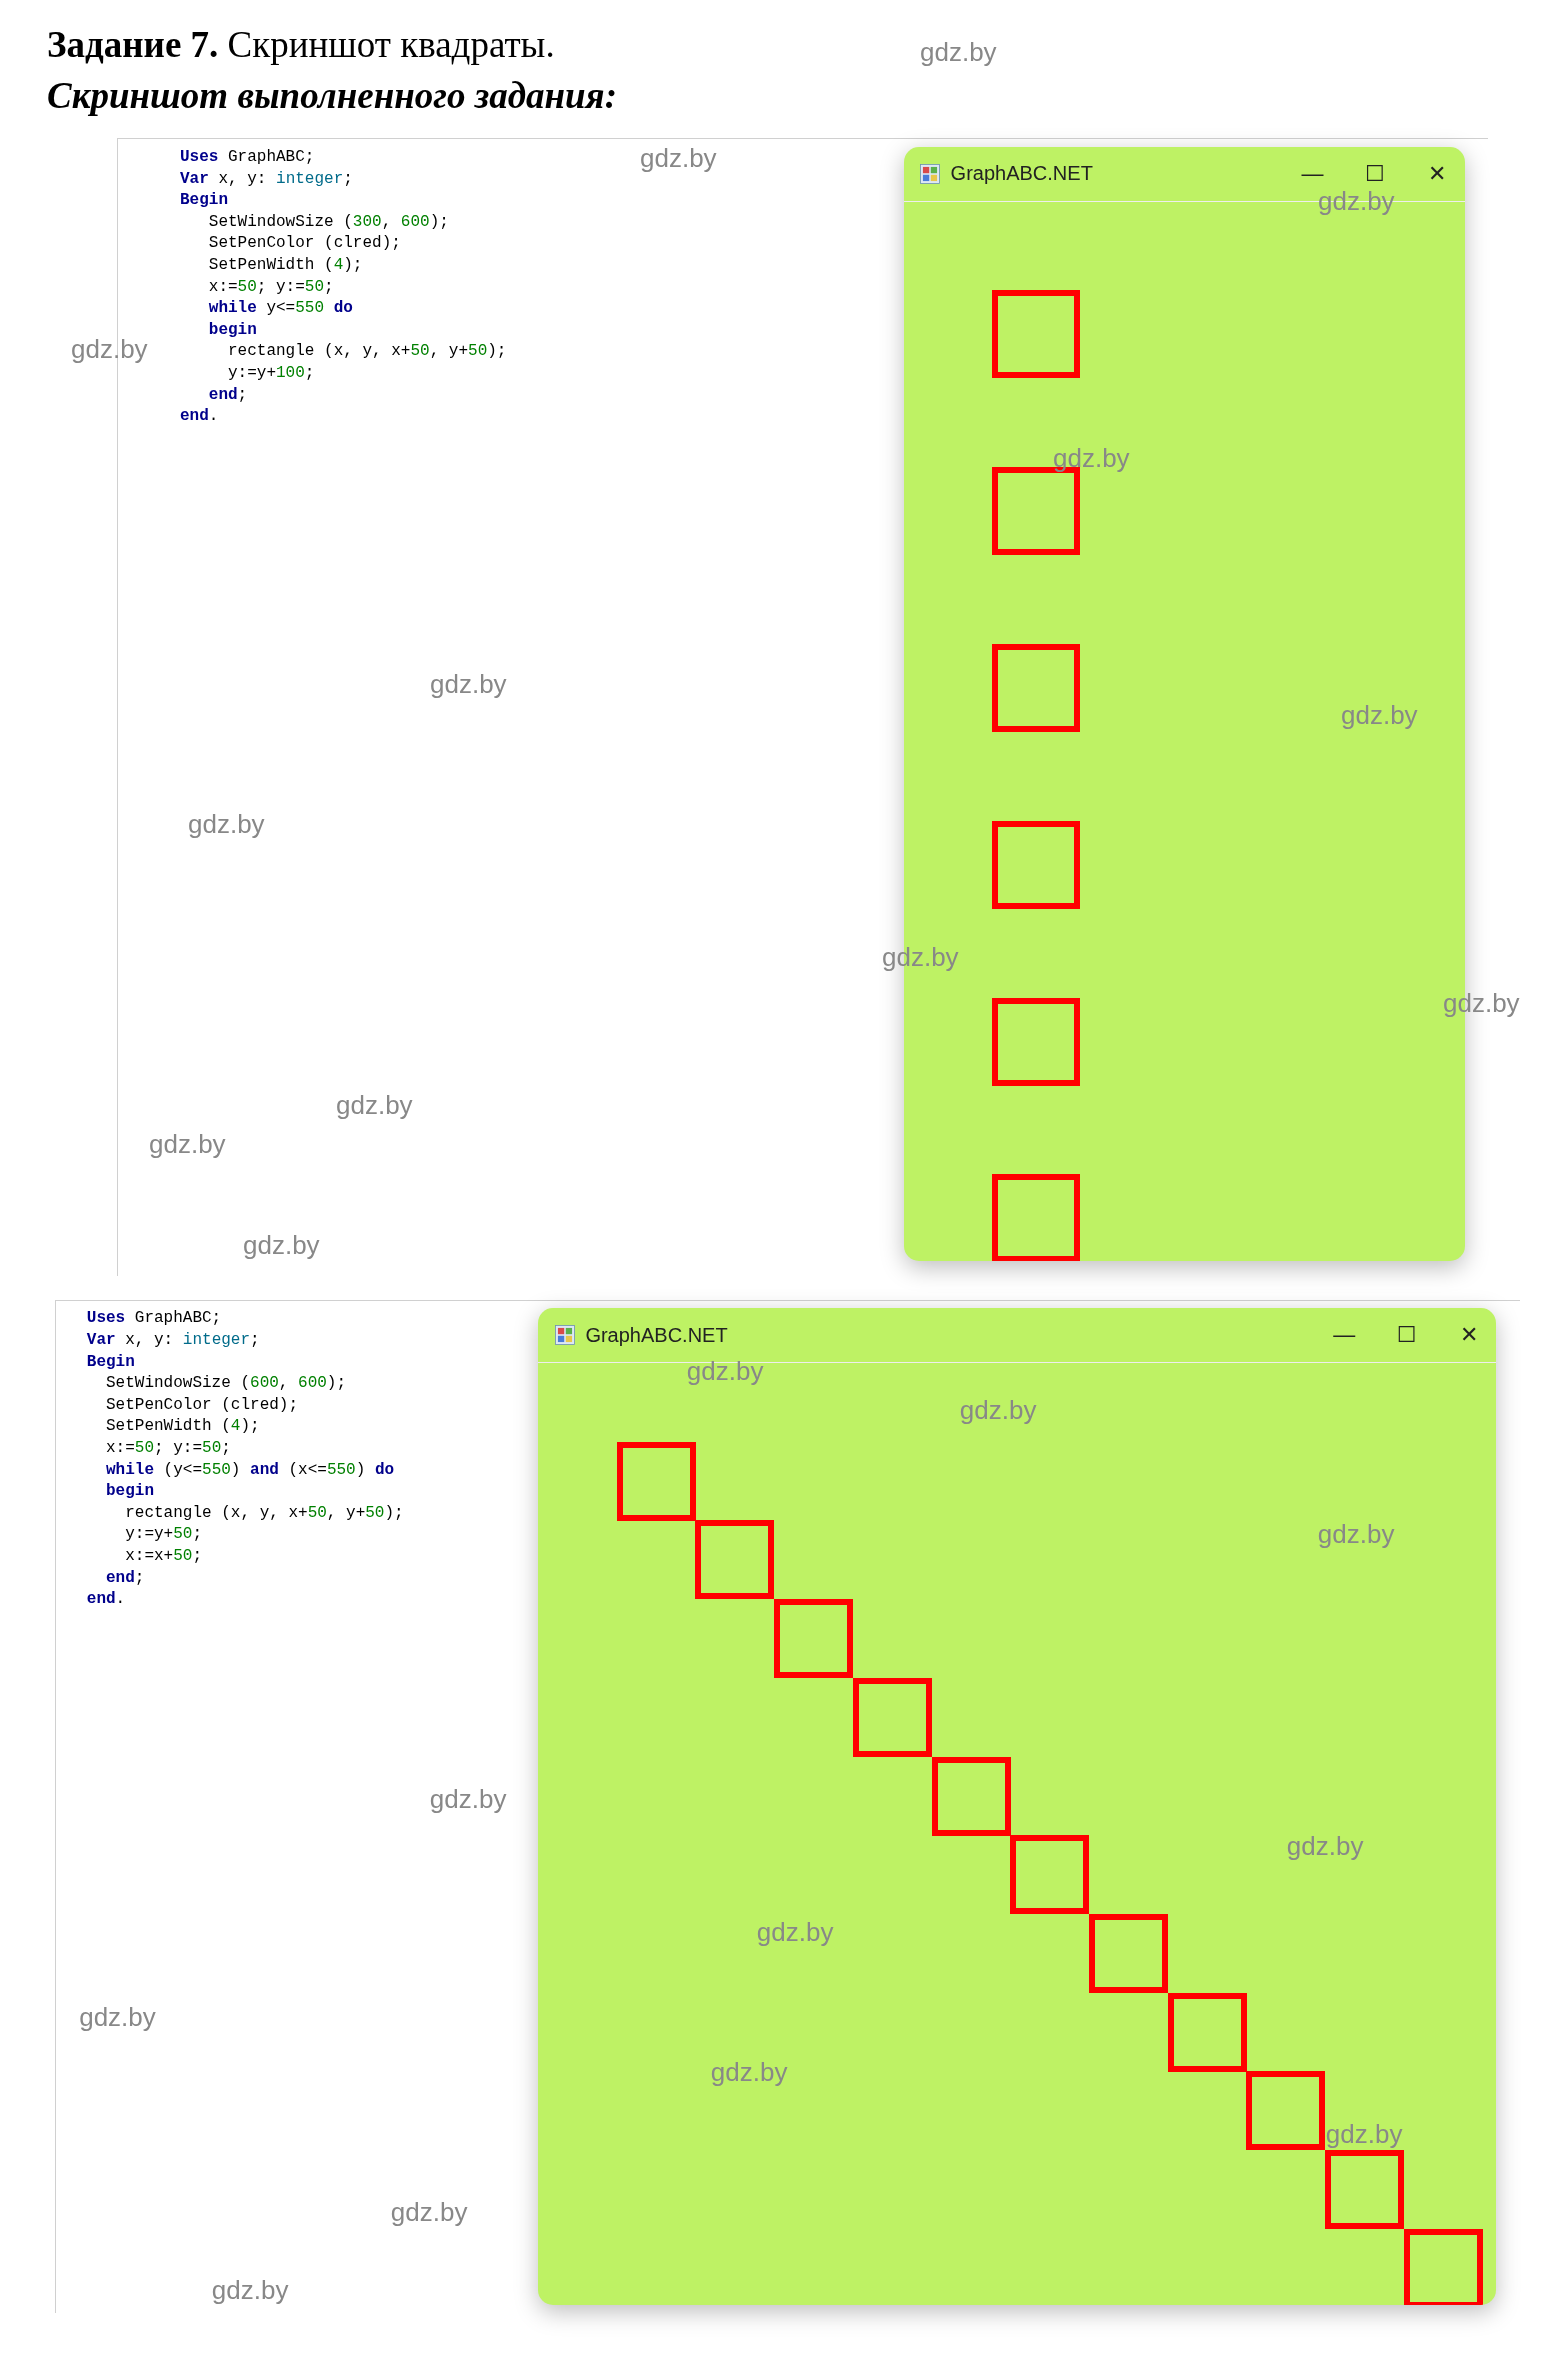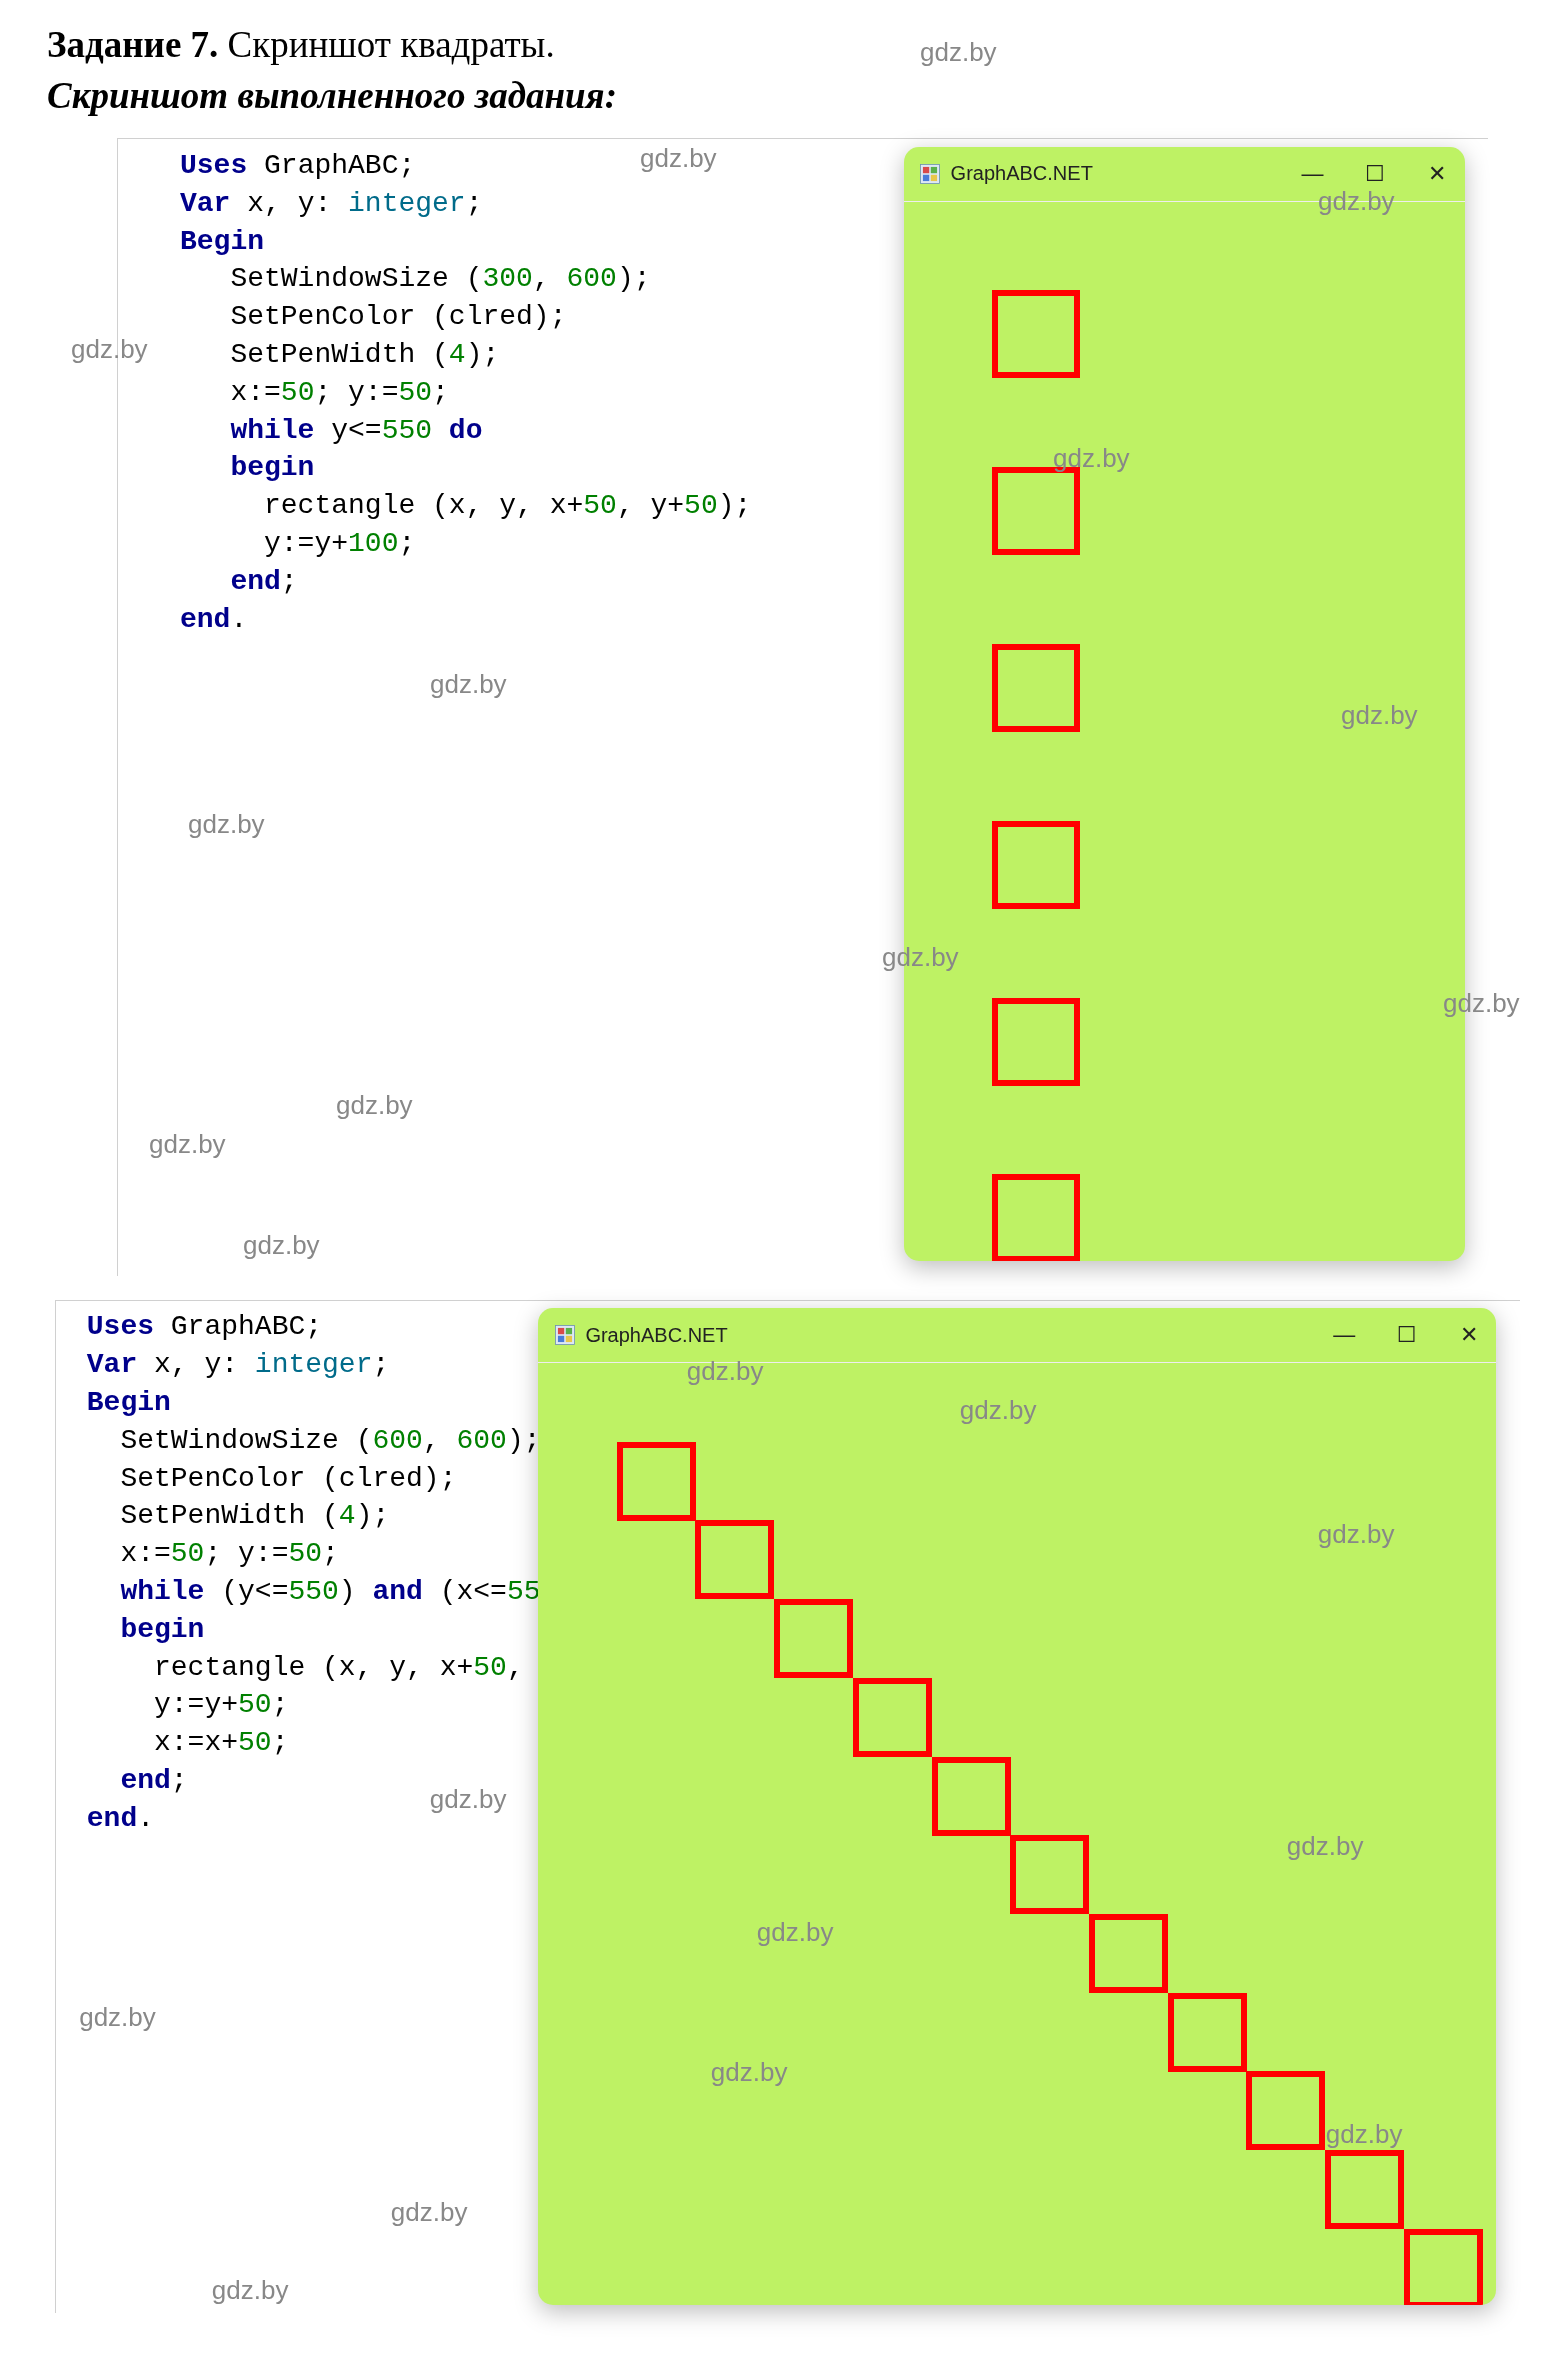--- a/index.html
+++ b/index.html
@@ -45,21 +45,21 @@
       margin-left: 70px;
       width: 1371px;
     }
     .panel-2 {
       height: 1013px;
       width: 1465px;
       margin-left: 7.8px;
     }
     .code-block {
       font-family: Consolas, 'Courier New', monospace;
-      font-size: 28px;
+      font-size: 16px;
       line-height: 1.35;
       white-space: pre;
       padding: 7.8px 31px;
       color: #000;
     }
     .code-block-1 { padding-left: 62px; }
     .kw { font-weight: bold; color: #00008b; }
     .type { color: #006b8a; }
     .num { color: #008000; }
     

